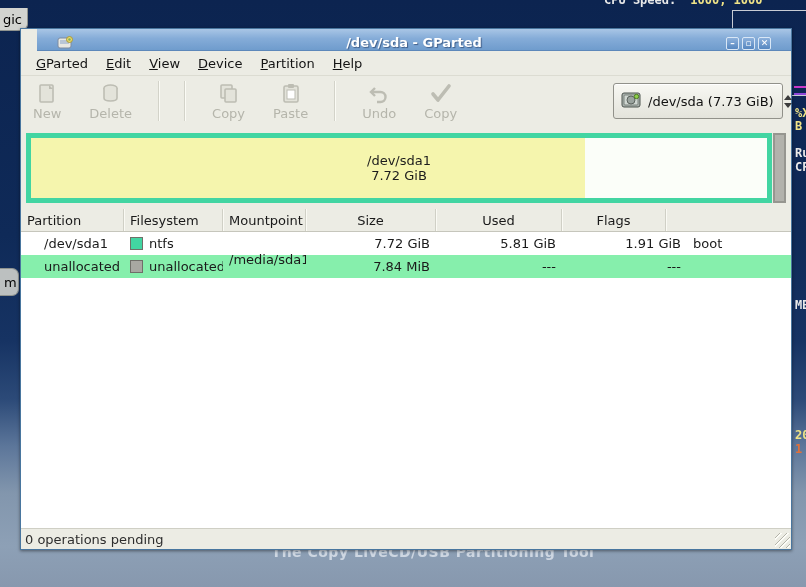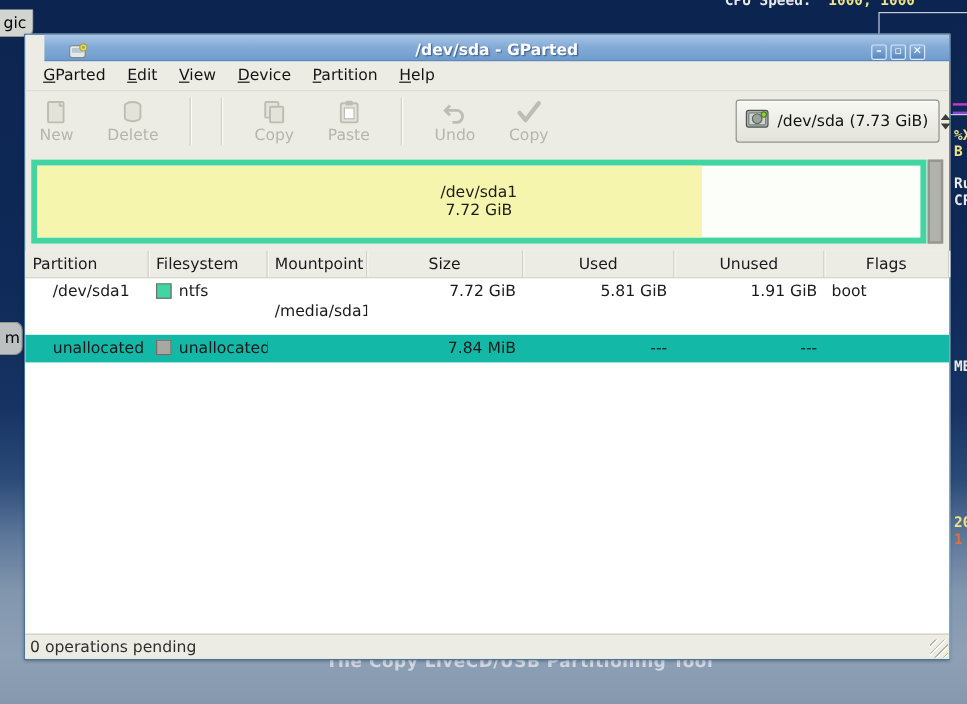--- a/index.html
+++ b/index.html
@@ -59,21 +59,21 @@
   .partbox .used{position:absolute;left:0;top:0;bottom:0;background:#f5f5ad;}
   .partlabel{position:absolute;left:0;right:0;top:50%;transform:translateY(-50%);text-align:center;line-height:15px;color:#1c1c1c;}
   .unallocbox{width:13px;height:70px;background:#b2b2ac;border:2px solid #969690;margin-left:1px;}
   
   .thead{position:absolute;left:0;top:180px;right:0;height:23px;display:flex;background:#ececE4;
     background:#ececE4;border-bottom:1px solid #c6c6bc;}
   .th{display:flex;align-items:center;padding:0 6px;border-right:1px solid #d0d0c6;box-shadow:1px 0 0 #fafaf4;color:#1a1a1a;}
   .th.c{justify-content:center;}
   .tbody{position:absolute;left:0;top:203px;right:0;bottom:21px;background:#fff;overflow:hidden;}
   .trow{display:flex;height:23px;align-items:center;}
-  .trow.alt{background:#14b8a6;margin-top:24px;}
+  .trow.alt{background:#86efac;}
   .td{padding:0 6px;white-space:nowrap;overflow:hidden;}
   .td.r{text-align:right;}
   .td.indent{padding-left:23px;}
   .fs-chip{display:inline-block;width:13px;height:13px;border:1px solid #6f6f69;vertical-align:-2px;margin-right:6px;}
   
   .statusbar{position:absolute;left:0;right:0;bottom:0;height:21px;background:#ecece4;border-top:1px solid #cfcfc5;
     display:flex;align-items:center;padding-left:4px;color:#2e2e2e;}
   .grip{position:absolute;right:1px;bottom:1px;width:15px;height:15px;
     background:repeating-linear-gradient(135deg,transparent 0 3px,#b3b3a9 3px 4px,#fdfdf8 4px 5px);}
 </style>
@@ -220,21 +220,20 @@
       </div>
       <div class="unallocbox"></div>
     </div>
 
     <div class="thead" id="thead">
         <div class="th" style="width: 103px;">Partition</div>
         <div class="th" style="width: 99px;">Filesystem</div>
         <div class="th" style="width: 83px;">Mountpoint</div>
         <div class="th c" style="width: 130px;">Size</div>
         <div class="th c" style="width: 126px;">Used</div>
-        <div class="th c" style="width: 125px;">Unused</div>
         <div class="th c" style="width: 104px;">Flags</div>
       </div>
     <div class="tbody" id="tbody">
         <div class="trow">
           <div class="td indent" style="width: 103px;">/dev/sda1</div>
           <div class="td" style="width: 99px;"><span class="fs-chip" style="background:#42d5a2"></span>ntfs</div>
           <div class="td" style="width: 83px; margin-top: 32px;">/media/sda1</div>
           <div class="td r" style="width: 130px;">7.72 GiB</div>
           <div class="td r" style="width: 126px;">5.81 GiB</div>
           <div class="td r" style="width: 125px;">1.91 GiB</div>

